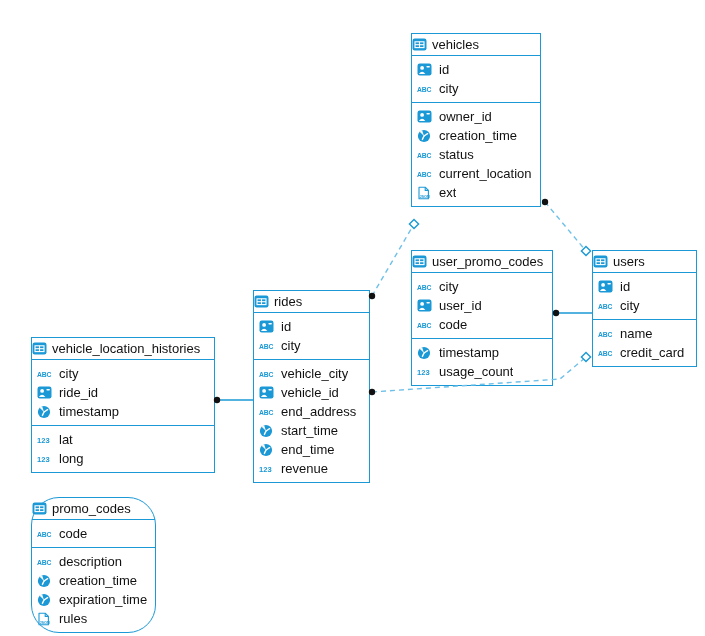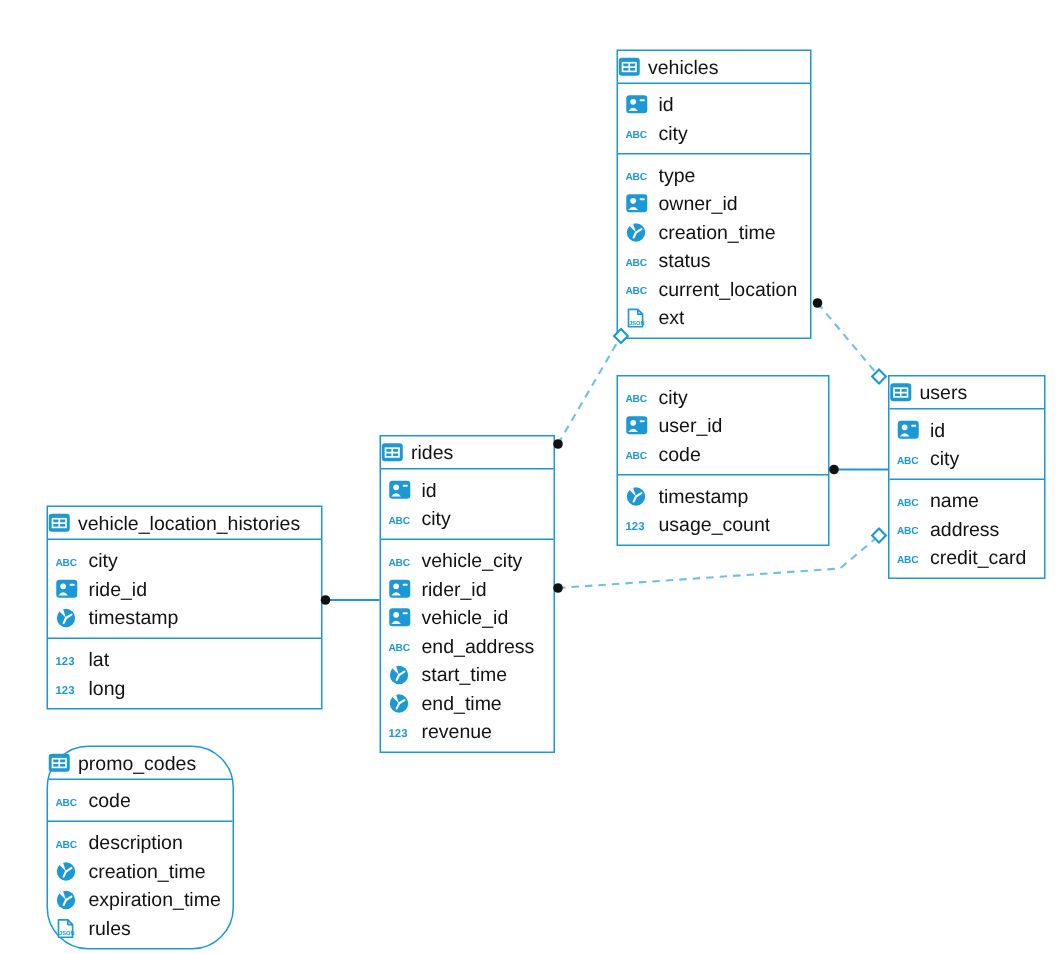--- a/index.html
+++ b/index.html
@@ -64,28 +64,20 @@
               <svg width="16" height="10" viewBox="0 0 16 10">
                 <text x="0" y="8" font-family="Liberation Sans, sans-serif" font-size="6.8" font-weight="bold" fill="#1b99d6" letter-spacing="-0.2">ABC</text>
               </svg>
             </span>
             <span class="label">city</span>
           </div>
         </div>
         <div class="section columns-section">
           <div class="row">
             <span class="icon">
-              <svg width="16" height="10" viewBox="0 0 16 10">
-                <text x="0" y="8" font-family="Liberation Sans, sans-serif" font-size="6.8" font-weight="bold" fill="#1b99d6" letter-spacing="-0.2">ABC</text>
-              </svg>
-            </span>
-            <span class="label">type</span>
-          </div>
-          <div class="row">
-            <span class="icon">
               <svg width="15" height="13" viewBox="0 0 15 13">
                 <rect x="0.5" y="0.5" width="14" height="12" rx="2.2" fill="#1b99d6"></rect>
                 <circle cx="5.1" cy="4.9" r="1.9" fill="#fff"></circle>
                 <path d="M1.9 11 Q5.1 6.6 8.3 11 Z" fill="#fff"></path>
                 <rect x="9.4" y="3.1" width="3.5" height="1.4" rx="0.7" fill="#fff"></rect>
               </svg>
             </span>
             <span class="label">owner_id</span>
           </div>
           <div class="row">
@@ -121,20 +113,33 @@
                 <path d="M2 1.2 H8.2 L11.4 4.4 V12.8 H2 Z" fill="#fff" stroke="#1b99d6" stroke-width="1.1" stroke-linejoin="round"></path>
                 <path d="M8.2 1.2 V4.4 H11.4" fill="none" stroke="#1b99d6" stroke-width="1.1" stroke-linejoin="round"></path>
                 <text x="2.4" y="11.6" font-family="Liberation Sans, sans-serif" font-size="3.8" font-weight="bold" fill="#1b99d6">JSON</text>
               </svg>
             </span>
             <span class="label">ext</span>
           </div>
         </div>
       </div>
       <div class="entity" style="left: 411px; top: 250px; width: 142px;">
+        <div class="entity-header">
+          <span class="icon" style="flex: 0 0 15px; width: 15px;">
+            <svg width="15" height="13" viewBox="0 0 15 13">
+              <rect x="0.5" y="0.5" width="14" height="12" rx="2.2" fill="#1b99d6"></rect>
+              <g stroke="#fff" stroke-width="1.1" fill="none">
+                <rect x="3" y="3.8" width="9" height="5.8"></rect>
+                <line x1="7.5" y1="3.8" x2="7.5" y2="9.6"></line>
+                <line x1="3" y1="6.7" x2="12" y2="6.7"></line>
+              </g>
+            </svg>
+          </span>
+          <span>user_promo_codes</span>
+        </div>
         <div class="section pk-section">
           <div class="row pk">
             <span class="icon">
               <svg width="16" height="10" viewBox="0 0 16 10">
                 <text x="0" y="8" font-family="Liberation Sans, sans-serif" font-size="6.8" font-weight="bold" fill="#1b99d6" letter-spacing="-0.2">ABC</text>
               </svg>
             </span>
             <span class="label">city</span>
           </div>
           <div class="row pk">
@@ -222,28 +227,20 @@
               </svg>
             </span>
             <span class="label">name</span>
           </div>
           <div class="row">
             <span class="icon">
               <svg width="16" height="10" viewBox="0 0 16 10">
                 <text x="0" y="8" font-family="Liberation Sans, sans-serif" font-size="6.8" font-weight="bold" fill="#1b99d6" letter-spacing="-0.2">ABC</text>
               </svg>
             </span>
-            <span class="label">address</span>
-          </div>
-          <div class="row">
-            <span class="icon">
-              <svg width="16" height="10" viewBox="0 0 16 10">
-                <text x="0" y="8" font-family="Liberation Sans, sans-serif" font-size="6.8" font-weight="bold" fill="#1b99d6" letter-spacing="-0.2">ABC</text>
-              </svg>
-            </span>
             <span class="label">credit_card</span>
           </div>
         </div>
       </div>
       <div class="entity" style="left: 253px; top: 290px; width: 117px;">
         <div class="entity-header">
           <span class="icon" style="flex: 0 0 15px; width: 15px;">
             <svg width="15" height="13" viewBox="0 0 15 13">
               <rect x="0.5" y="0.5" width="14" height="12" rx="2.2" fill="#1b99d6"></rect>
               <g stroke="#fff" stroke-width="1.1" fill="none">
@@ -277,31 +274,20 @@
           </div>
         </div>
         <div class="section columns-section">
           <div class="row">
             <span class="icon">
               <svg width="16" height="10" viewBox="0 0 16 10">
                 <text x="0" y="8" font-family="Liberation Sans, sans-serif" font-size="6.8" font-weight="bold" fill="#1b99d6" letter-spacing="-0.2">ABC</text>
               </svg>
             </span>
             <span class="label">vehicle_city</span>
-          </div>
-          <div class="row">
-            <span class="icon">
-              <svg width="15" height="13" viewBox="0 0 15 13">
-                <rect x="0.5" y="0.5" width="14" height="12" rx="2.2" fill="#1b99d6"></rect>
-                <circle cx="5.1" cy="4.9" r="1.9" fill="#fff"></circle>
-                <path d="M1.9 11 Q5.1 6.6 8.3 11 Z" fill="#fff"></path>
-                <rect x="9.4" y="3.1" width="3.5" height="1.4" rx="0.7" fill="#fff"></rect>
-              </svg>
-            </span>
-            <span class="label">rider_id</span>
           </div>
           <div class="row">
             <span class="icon">
               <svg width="15" height="13" viewBox="0 0 15 13">
                 <rect x="0.5" y="0.5" width="14" height="12" rx="2.2" fill="#1b99d6"></rect>
                 <circle cx="5.1" cy="4.9" r="1.9" fill="#fff"></circle>
                 <path d="M1.9 11 Q5.1 6.6 8.3 11 Z" fill="#fff"></path>
                 <rect x="9.4" y="3.1" width="3.5" height="1.4" rx="0.7" fill="#fff"></rect>
               </svg>
             </span>

